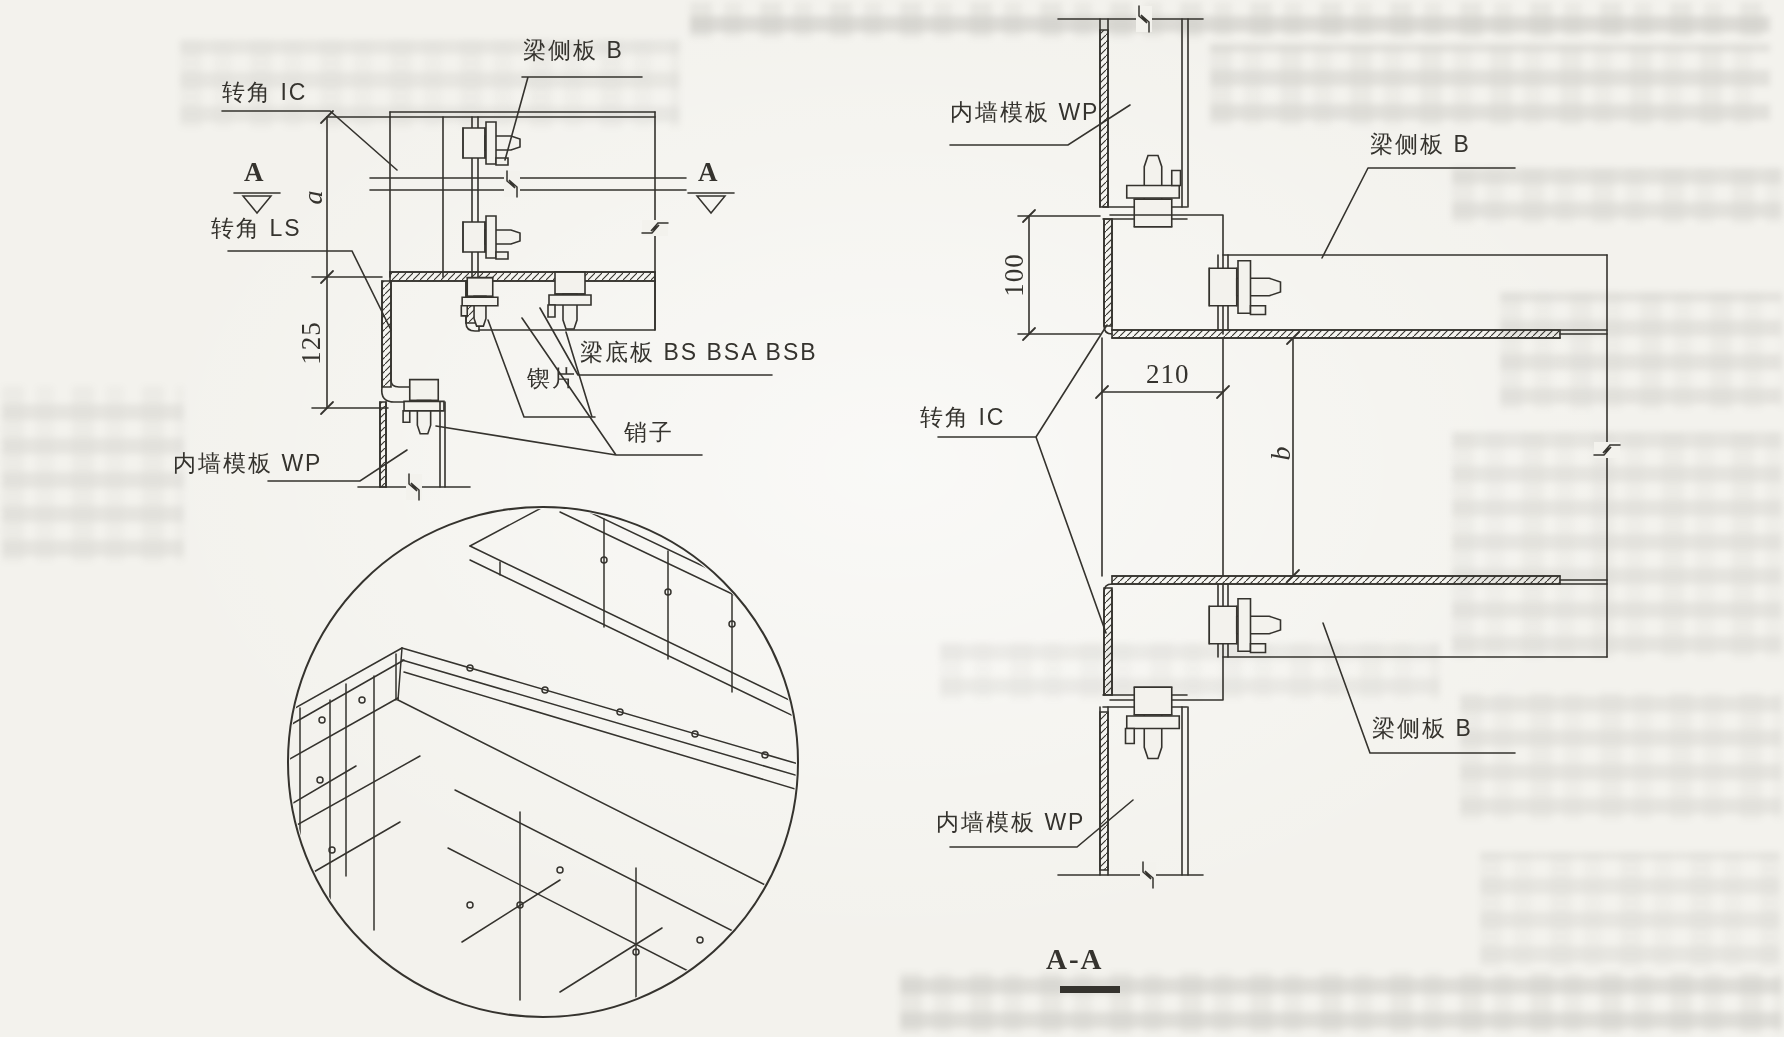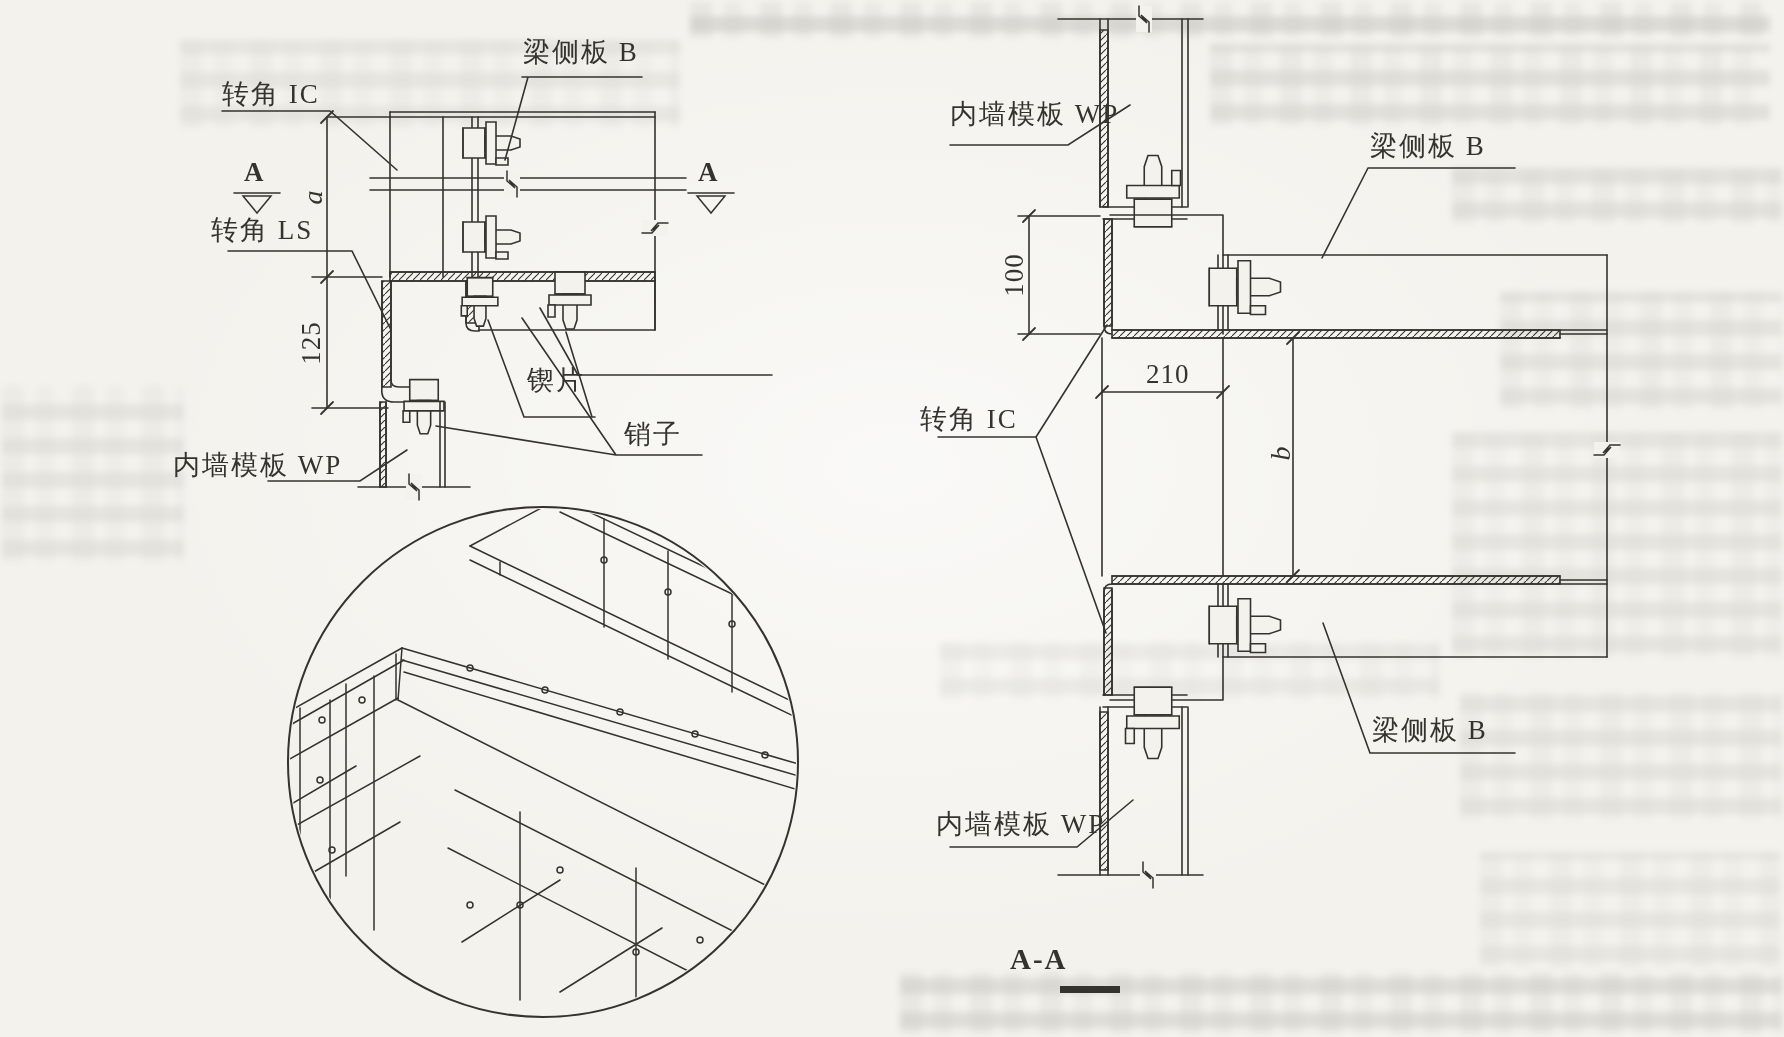--- a/index.html
+++ b/index.html
@@ -18,22 +18,22 @@
       radial-gradient(ellipse at 50% 45%, rgba(255,255,255,.55) 0%, rgba(255,255,255,0) 60%),
       var(--paper);
     color:var(--ink);
   }
   svg.linework{position:absolute;left:0;top:0;}
   svg.linework *{vector-effect:non-scaling-stroke;}
 
   
   .lbl{
     position:absolute;white-space:nowrap;color:var(--ink);
-    font-size:27px;letter-spacing:2px;line-height:1.05;
-    font-family:Liberation Serif, serif;
+    font-size:23px;letter-spacing:2px;line-height:1.05;
+    font-family:Liberation Sans, sans-serif;
   }
   .serif{font-family:"Liberation Serif","DejaVu Serif",serif;letter-spacing:1px;}
   .dim{font-size:27px;}
   .ital{font-style:italic;font-size:28px;}
   .secA{font-weight:bold;font-size:27px;}
   .title{font-weight:bold;font-size:29px;letter-spacing:2px;}
   .rot{transform:rotate(-90deg);transform-origin:center center;display:flex;
        align-items:center;justify-content:center;}
 
   
@@ -263,27 +263,28 @@
     </g>
   </svg>
 
   <div class="lbl" style="left:222px;top:80px">转角 IC</div>
   <div class="lbl" style="left:523px;top:38px">梁侧板 B</div>
   <div class="lbl serif secA" style="left:244px;top:158px">A</div>
   <div class="lbl serif secA" style="left:698px;top:158px">A</div>
   <div class="lbl" style="left:211px;top:216px">转角 LS</div>
   <div class="lbl serif ital rot" style="left:293px;top:173px;width:40px;height:48px">a</div>
   <div class="lbl serif dim rot" style="left:283px;top:315px;width:56px;height:56px">125</div>
+  <div class="lbl" style="left:580px;top:340px">梁底板 BS BSA BSB</div>
   <div class="lbl" style="left:527px;top:366px">锲片</div>
   <div class="lbl" style="left:624px;top:420px">销子</div>
   <div class="lbl" style="left:173px;top:451px">内墙模板 WP</div>
 
   <div class="lbl" style="left:950px;top:100px">内墙模板 WP</div>
   <div class="lbl" style="left:1370px;top:132px">梁侧板 B</div>
   <div class="lbl serif dim rot" style="left:986px;top:247px;width:56px;height:56px">100</div>
   <div class="lbl serif dim" style="left:1146px;top:360px">210</div>
   <div class="lbl" style="left:920px;top:405px">转角 IC</div>
   <div class="lbl serif ital rot" style="left:1261px;top:429px;width:40px;height:48px">b</div>
   <div class="lbl" style="left:1372px;top:716px">梁侧板 B</div>
   <div class="lbl" style="left:936px;top:810px">内墙模板 WP</div>
-  <div class="lbl serif title" style="left:1010px;top:944px">A-A</div>
+  <div class="lbl serif title" style="left:1046px;top:944px">A-A</div>
 
 </div>
 
 </body></html>

